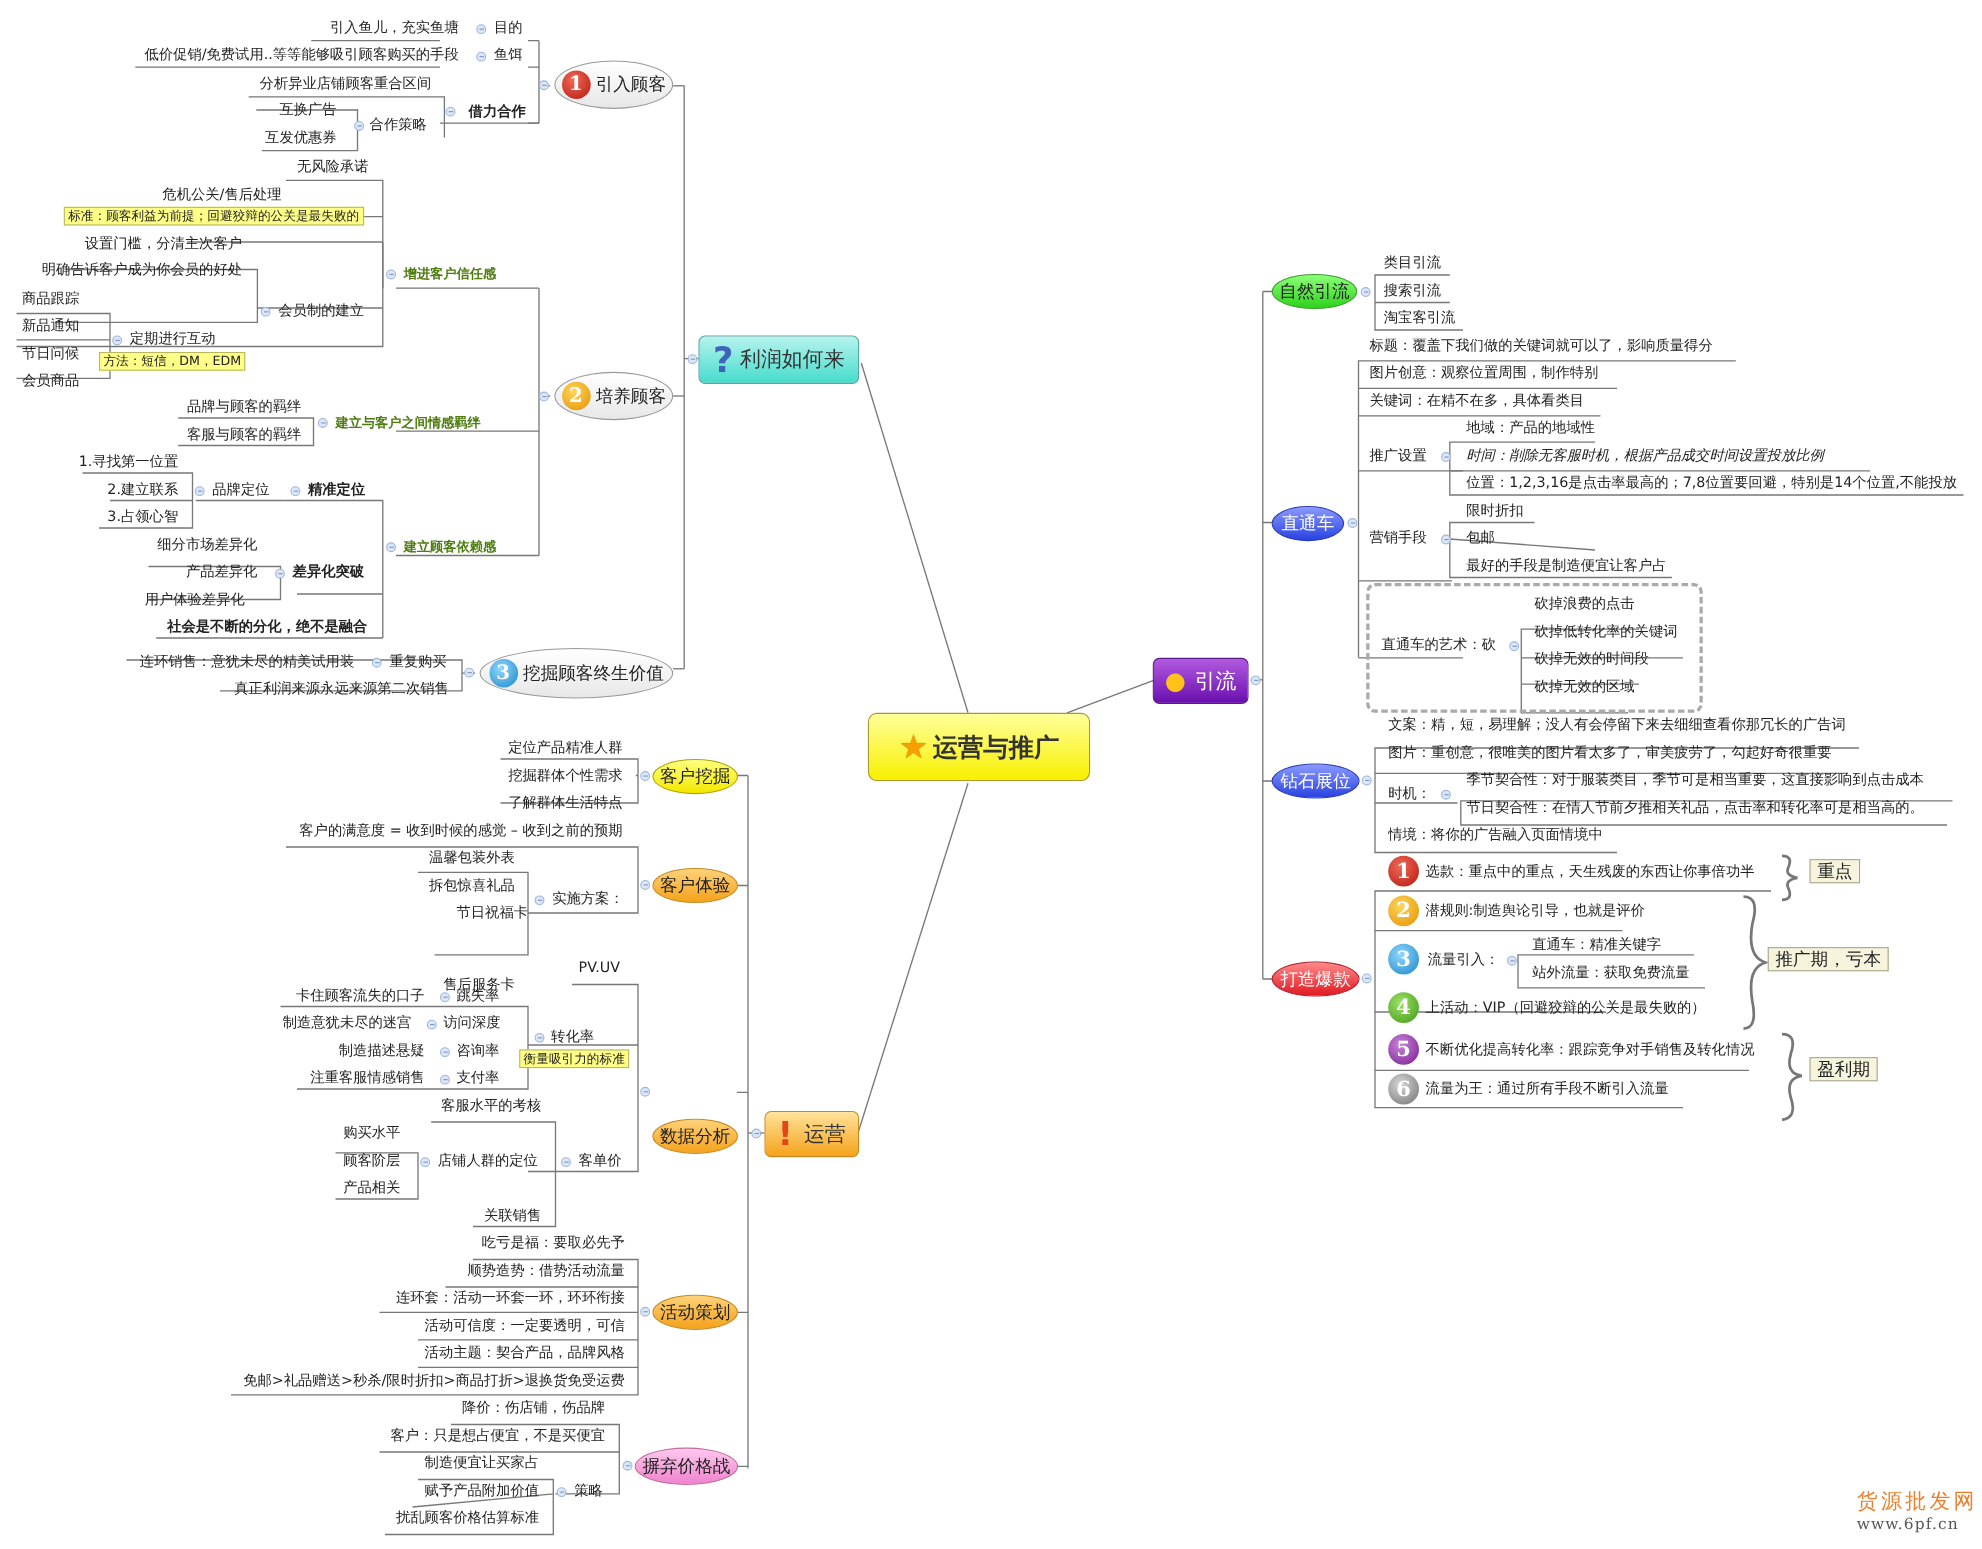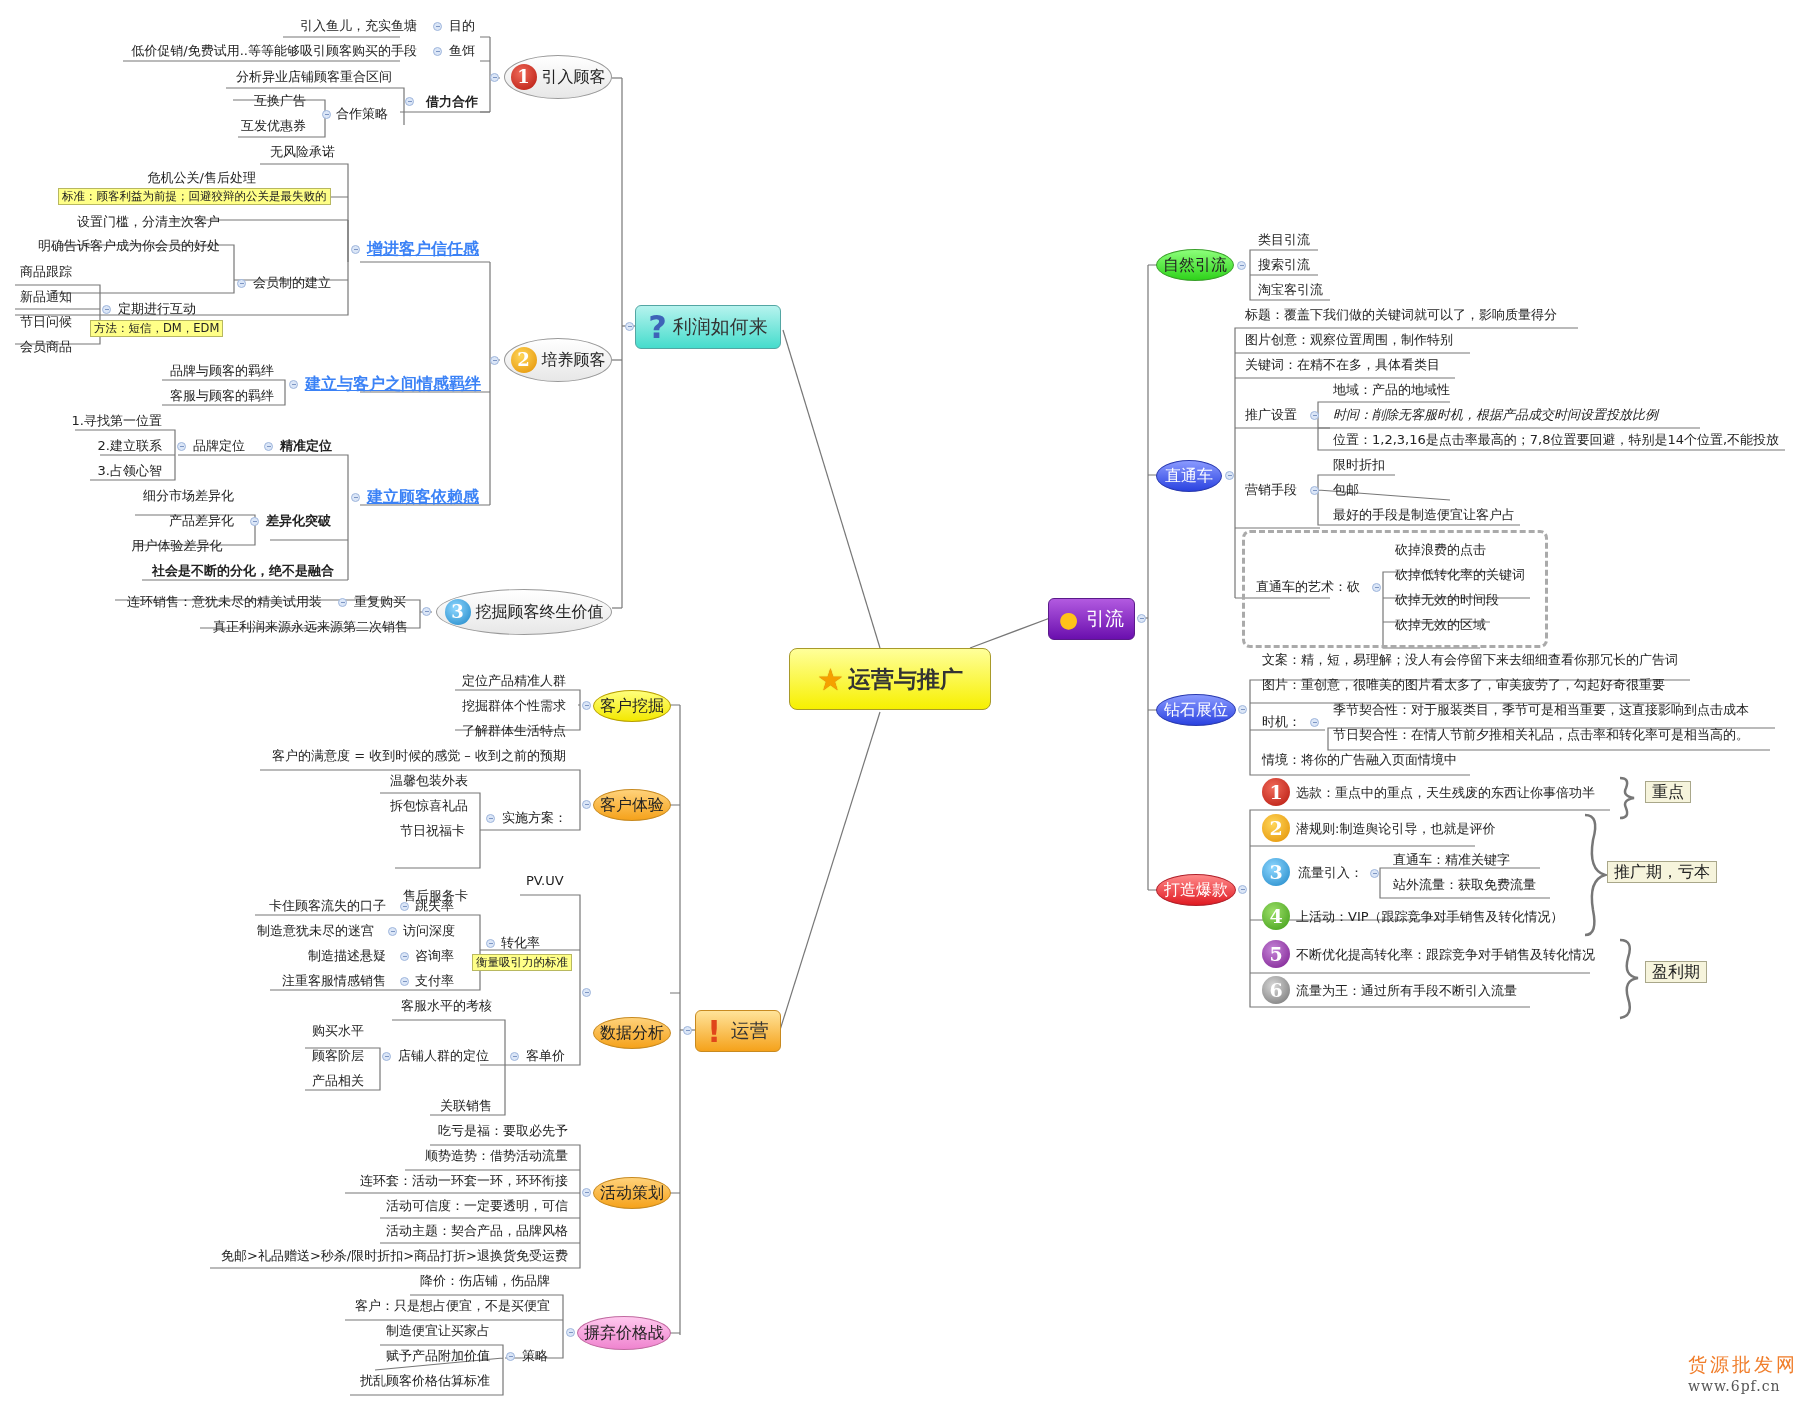--- a/index.html
+++ b/index.html
@@ -1,21 +1,21 @@
 <!DOCTYPE html>
 <html><head>
 <meta charset="utf-8">
 <style>
   html,body{margin:0;padding:0;background:#fff;}
   body{width:1802px;height:1408px;position:relative;overflow:hidden;font-family:"DejaVu Sans","Liberation Sans",sans-serif;color:#222;}
   svg.lines{position:absolute;left:0;top:0;width:1802px;height:1408px;pointer-events:none;}
   .t{position:absolute;font-size:13px;line-height:16px;white-space:nowrap;}
   .r{text-align:right;}
   .b{font-weight:bold;}
-  .red{color:#3b82f6;font-weight:bold;font-size:16px;text-decoration:underline;}
+  .red{color:#4d7c0f;font-weight:bold;font-size:12px;}
   .note{position:absolute;background:#ffff88;border:1px solid #b8b860;font-size:11.5px;line-height:15px;padding:0 3px;white-space:nowrap;}
   .cb{position:absolute;width:9px;height:9px;border-radius:50%;background:#dbe6f7;border:1px solid #9fb6dc;box-sizing:border-box;}
   .cb::after{content:"";position:absolute;left:2px;top:3px;width:4px;height:1px;background:#7d96c4;}
   .center{position:absolute;left:789px;top:648px;width:202px;height:62px;border:1px solid #a89a2a;border-radius:8px;background:linear-gradient(#ffff9a,#f7f000);box-sizing:border-box;display:flex;align-items:center;justify-content:center;font-size:23px;font-weight:bold;color:#333;}
   .main{position:absolute;box-sizing:border-box;border-radius:6px;display:flex;align-items:center;justify-content:center;font-size:19px;color:#333;}
   .ellipse{position:absolute;box-sizing:border-box;border-radius:50%;display:flex;align-items:center;justify-content:center;font-size:16px;}
   .numc{display:inline-block;width:26px;height:26px;border-radius:50%;color:#fff;font-weight:bold;text-align:center;line-height:26px;font-size:18px;margin-right:5px;font-family:"DejaVu Serif",serif;}
   .numsm{position:absolute;width:28px;height:28px;border-radius:50%;color:#fff;font-weight:bold;text-align:center;line-height:28px;font-size:19px;font-family:"DejaVu Serif",serif;}
   .label-box{position:absolute;background:#f6f4dc;border:1px solid #a9a78a;font-size:16px;line-height:20px;padding:0 6px;white-space:nowrap;}
   .dashbox{position:absolute;border:3px dashed #aaa;border-radius:8px;}
@@ -214,21 +214,21 @@
 
 <div class="ellipse" style="left:593px;top:789px;width:78px;height:32px;border:1px solid #c88a20;background:linear-gradient(#ffd27a,#f5a21b);">
     <span>客户体验</span>
   </div>
 <div class="cb" style="left:582px;top:800px;"></div>
 <div class="t r" style="left:240px;top:748px;width:326px;">客户的满意度 = 收到时候的感觉 – 收到之前的预期</div>
 <div class="t" style="left:502px;top:810px;">实施方案：</div>
 <div class="cb" style="left:486px;top:814px;"></div>
 <div class="t r" style="left:380px;top:773px;width:88px;">温馨包装外表</div>
 <div class="t r" style="left:380px;top:798px;width:88px;">拆包惊喜礼品</div>
-<div class="t r" style="left:377px;top:823px;width:88px;text-align:right;">节日祝福卡</div>
+<div class="t r" style="left:392px;top:823px;width:88px;text-align:right;">节日祝福卡</div>
 <div class="t r" style="left:380px;top:888px;width:88px;">售后服务卡</div>
 
 <div class="ellipse" style="left:593px;top:1017px;width:78px;height:32px;border:1px solid #c88a20;background:linear-gradient(#ffd27a,#f5a21b);">
     <span>数据分析</span>
   </div>
 <div class="cb" style="left:582px;top:988px;"></div>
 <div class="t" style="left:526px;top:873px;">PV.UV</div>
 <div class="t" style="left:501px;top:935px;">转化率</div>
 <div class="cb" style="left:486px;top:939px;"></div>
 <div class="note" style="left:472px;top:954px;">衡量吸引力的标准</div>
@@ -336,21 +336,21 @@
 <div class="numsm" style="left:1262px;top:778px;background:radial-gradient(circle at 40% 35%,#f06a5a,#b5160c);">1</div>
 <div class="t" style="left:1296px;top:785px;">选款：重点中的重点，天生残废的东西让你事倍功半</div>
 <div class="numsm" style="left:1262px;top:814px;background:radial-gradient(circle at 40% 35%,#ffd65a,#e38f00);">2</div>
 <div class="t" style="left:1296px;top:821px;">潜规则:制造舆论引导，也就是评价</div>
 <div class="numsm" style="left:1262px;top:858px;background:radial-gradient(circle at 40% 35%,#8fd7ff,#1c86c7);">3</div>
 <div class="t" style="left:1298px;top:865px;">流量引入：</div>
 <div class="cb" style="left:1370px;top:869px;"></div>
 <div class="t" style="left:1393px;top:852px;">直通车：精准关键字</div>
 <div class="t" style="left:1393px;top:877px;">站外流量：获取免费流量</div>
 <div class="numsm" style="left:1262px;top:902px;background:radial-gradient(circle at 40% 35%,#9ee06a,#3c9a14);">4</div>
-<div class="t" style="left:1296px;top:909px;">上活动：VIP（跟踪竞争对手销售及转化情况）</div>
+<div class="t" style="left:1296px;top:909px;">上活动：VIP（回避狡辩的公关是最失败的）</div>
 <div class="numsm" style="left:1262px;top:940px;background:radial-gradient(circle at 40% 35%,#c686d8,#7a1a8e);">5</div>
 <div class="t" style="left:1296px;top:947px;">不断优化提高转化率：跟踪竞争对手销售及转化情况</div>
 <div class="numsm" style="left:1262px;top:976px;background:radial-gradient(circle at 40% 35%,#d8d8d8,#707070);">6</div>
 <div class="t" style="left:1296px;top:983px;">流量为王：通过所有手段不断引入流量</div>
 
 <div class="label-box" style="left:1645px;top:781px;">重点</div>
 <div class="label-box" style="left:1607px;top:861px;">推广期，亏本</div>
 <div class="label-box" style="left:1645px;top:961px;">盈利期</div>
 
 <div class="watermark" style="left:1688px;top:1352px;">

